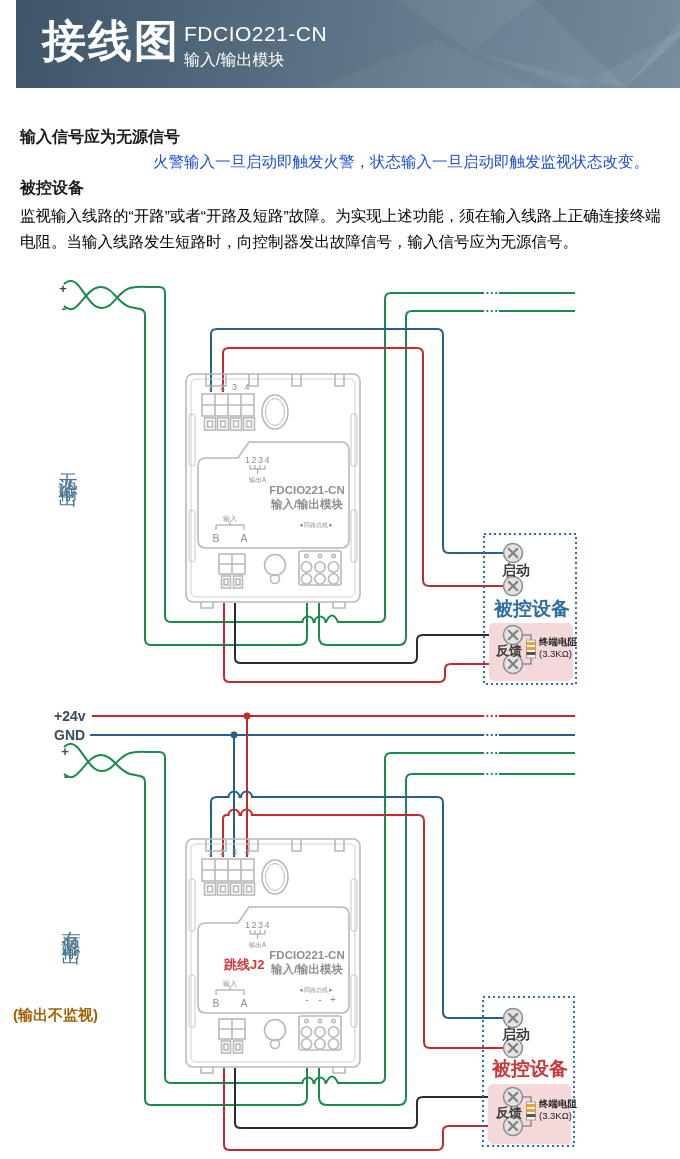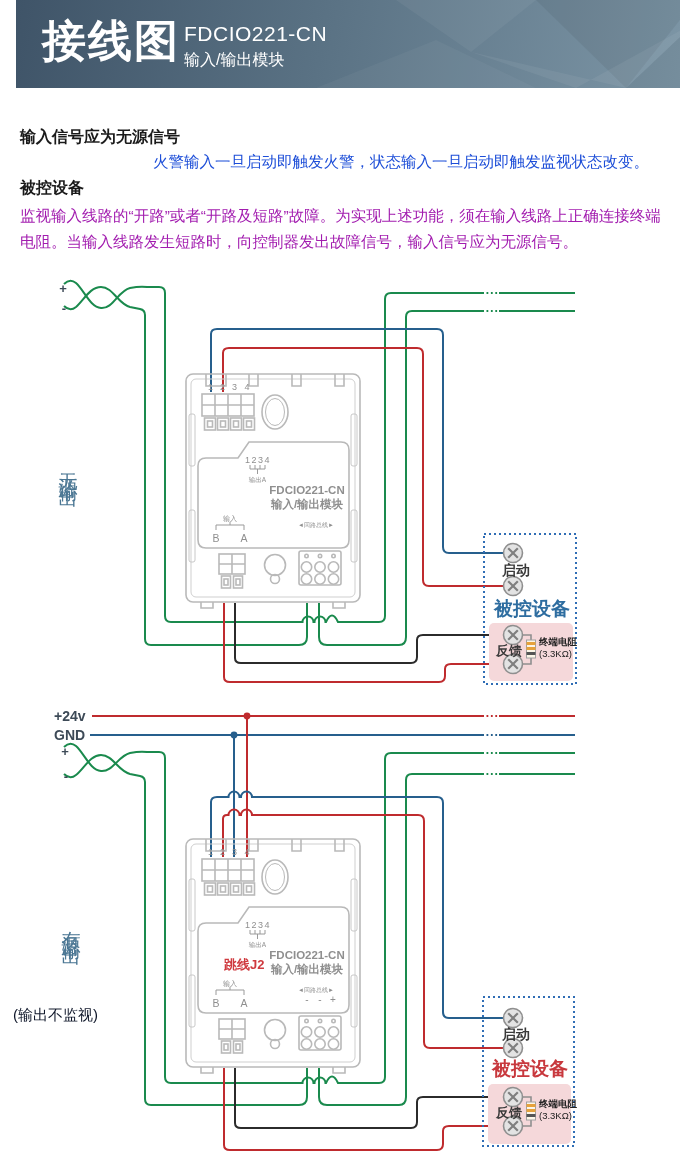--- a/index.html
+++ b/index.html
@@ -12,25 +12,25 @@
   .banner svg{position:absolute;left:0;top:0;}
   .banner-title{position:absolute;left:26px;top:12px;color:#ffffff;font-size:44px;font-weight:bold;letter-spacing:2px;}
   .banner-model{position:absolute;left:168px;top:22px;color:#ffffff;font-size:21px;font-weight:500;letter-spacing:0.5px;}
   .banner-sub{position:absolute;left:168px;top:50px;color:#ffffff;font-size:16px;font-weight:500;}
   
   .note{position:absolute;left:20px;top:101px;font-size:16px;font-weight:bold;color:#e60012;}
   .note .note-label{margin-right:14px;}
   .sec-h1{position:absolute;left:20px;top:127px;font-size:16px;font-weight:bold;color:#1a1a1a;}
   .sec-p1{position:absolute;left:4px;top:152px;width:645px;font-size:15.5px;color:#1d4ed8;text-align:right;}
   .sec-h2{position:absolute;left:20px;top:178px;font-size:16px;font-weight:bold;color:#1a1a1a;}
-  .sec-p2{position:absolute;left:20px;top:203px;width:648px;font-size:15.5px;color:#a21caf;line-height:26px;}
+  .sec-p2{position:absolute;left:20px;top:203px;width:648px;font-size:15.5px;color:#000000;line-height:26px;}
   
   .vlabel{position:absolute;writing-mode:vertical-rl;text-orientation:upright;
     color:#4a7693;font-size:19px;letter-spacing:5px;font-weight:500;}
-  .vnote{position:absolute;color:#0f172a;font-size:15px;font-weight:400;}
+  .vnote{position:absolute;color:#a16207;font-size:15px;font-weight:700;}
   .diagram{position:absolute;left:0;top:270px;width:680px;height:889px;}
 </style>
 </head>
 <body>
 
 <div id="stage">
 
   <div class="banner">
     <svg width="680" height="88">
       <polygon points="380,0 520,0 455,52" fill="rgba(255,255,255,0.05)"></polygon>

